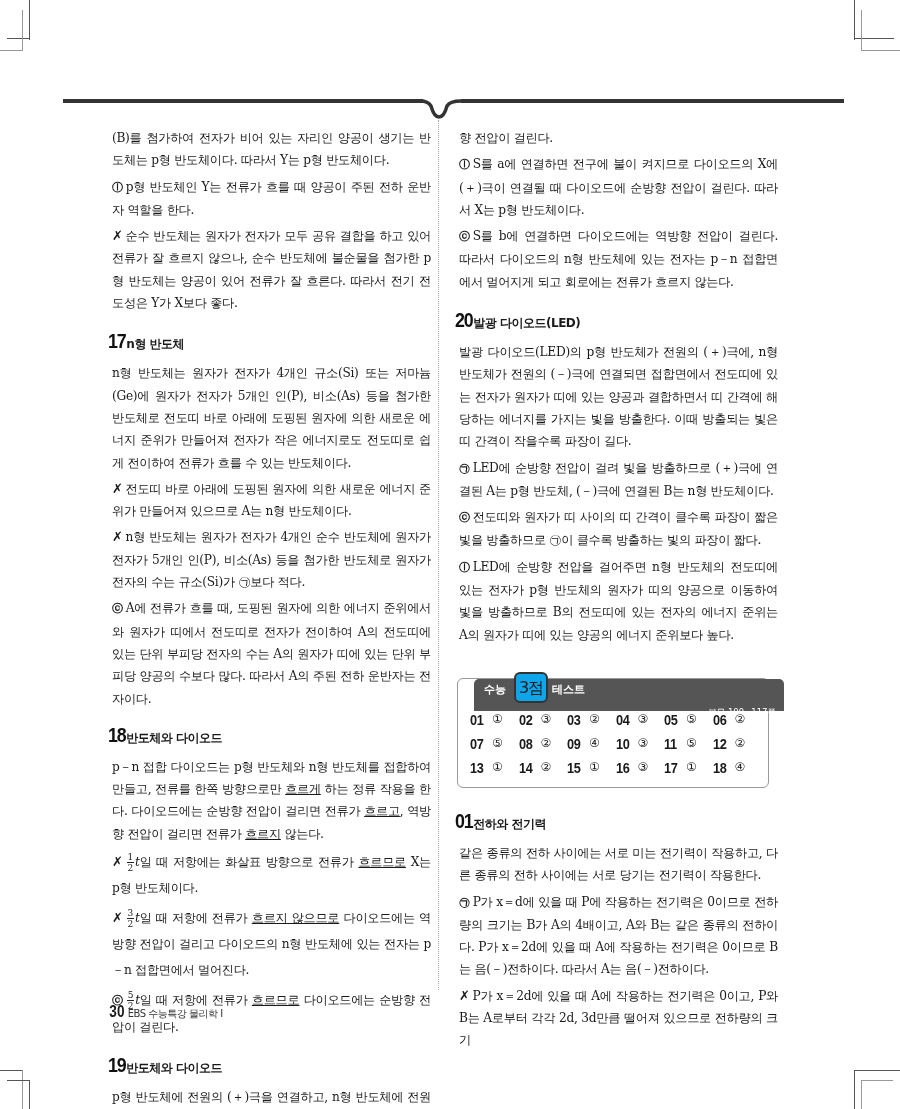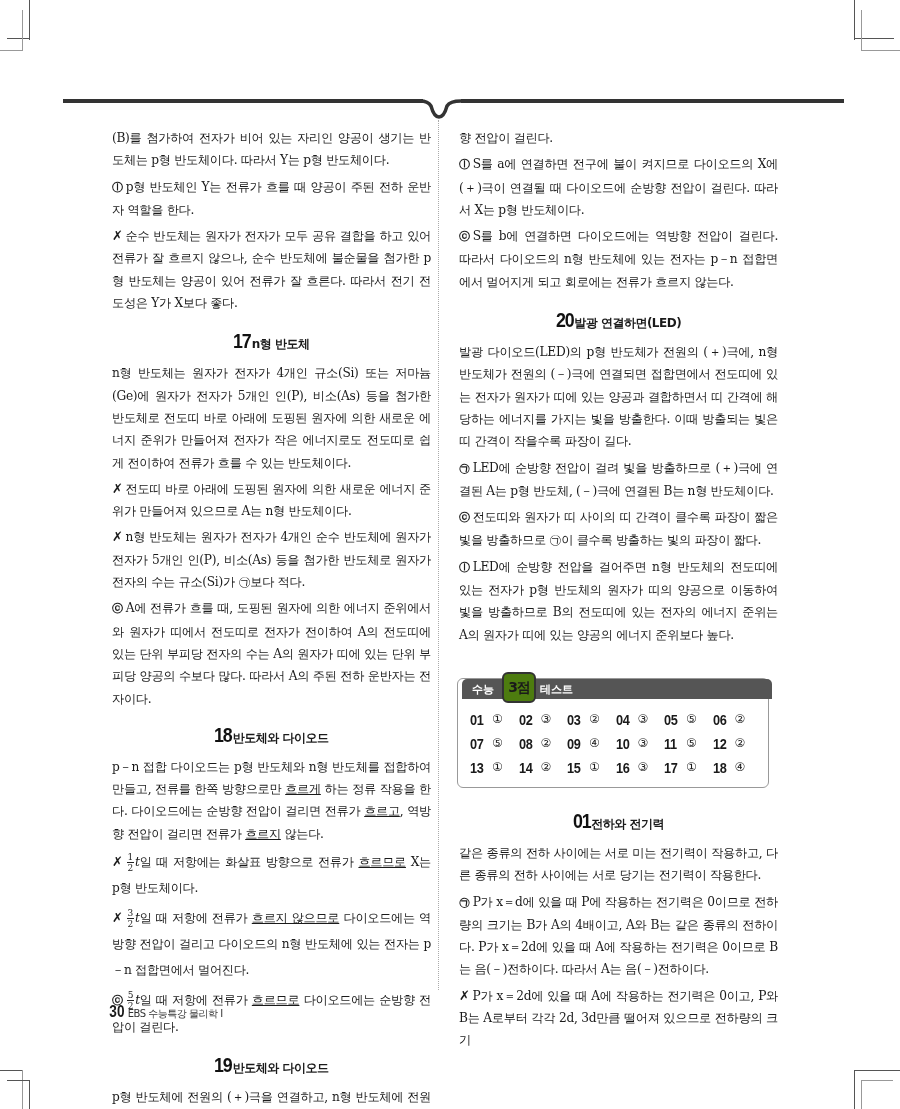--- a/index.html
+++ b/index.html
@@ -6,35 +6,35 @@
   body { width: 900px; height: 1109px; position: relative; overflow: hidden;
          font-family: "DejaVu Serif", "Liberation Serif", serif; color: #1a1a1a; }
   .crop { position: absolute; background: #555; }
   .top-rule { position: absolute; top: 99px; height: 4px; background: #333; }
   .notch { position: absolute; left: 420px; top: 98px; width: 44px; height: 22px; }
   .col-divider { position: absolute; left: 438px; top: 120px; height: 870px; border-left: 1px dotted #aaa; }
   .col { position: absolute; top: 123px; width: 327px; font-size: 12.2px; line-height: 22.3px; letter-spacing: -0.3px; }
   .col p { margin: 4px; text-align: justify; }
   .col-left { left: 108px; }
   .col-right { left: 455px; }
-  .sec-head { display: flex; align-items: baseline; margin-top: 14px; margin-bottom: 0; height: 28px; justify-content: center; }
+  .sec-head { display: flex; align-items: baseline; margin-top: 14px; margin-bottom: 0; height: 28px; }
   .sec-num { font-family: "Liberation Sans", sans-serif; font-weight: bold; font-size: 21px;
              letter-spacing: -1.5px; transform: scaleX(0.85); transform-origin: left; margin-right: -2px; color: #111; }
   .sec-title { font-family: "DejaVu Sans", sans-serif; font-weight: bold; font-size: 12px; letter-spacing: -0.5px; }
   .mark { display: inline-block; font-family: "DejaVu Sans", sans-serif; font-weight: bold; font-size: 11px; margin-right: 3px; }
   .mark.x { font-size: 13px; font-weight: normal; font-family: "DejaVu Serif", serif; }
   .u { text-decoration: underline; }
   .frac { display: inline-block; vertical-align: middle; text-align: center; font-size: 9px; line-height: 10px; margin: 0 1px; }
   .frac span { display: block; }
   .frac .num { border-bottom: 1px solid #222; padding: 0 1px; }
   .box { position: absolute; left: 457px; top: 678px; width: 310px; height: 108px; border: 1px solid #999; border-radius: 6px; }
-  .box-head { position: absolute; left: 4px; top: 0; width: 310px; height: 20px; background: #555; border-radius: 5px 5px 0 0; }
+  .box-head { position: absolute; left: 16px; top: 0; width: 310px; height: 32px; background: #555; border-radius: 5px 5px 0 0; }
   .box-head .suneung { position: absolute; left: 10px; top: 3px; color: #fff; font-family: "DejaVu Sans", sans-serif; font-size: 11px; font-weight: bold; }
-  .box-head .badge { position: absolute; left: 40px; top: -7px; width: 30px; height: 27px; background: #4d7c0f; border: 2px solid #333; border-radius: 6px;
-                     font-family: "DejaVu Sans", sans-serif; font-weight: bold; font-size: 14px; line-height: 27px; text-align: center; letter-spacing: -1px; }
+  .box-head .badge { position: absolute; left: 40px; top: -7px; width: 30px; height: 27px; background: #0ea5e9; border: 2px solid #333; border-radius: 6px;
+                     font-family: "DejaVu Sans", sans-serif; font-weight: normal; font-size: 16px; line-height: 27px; text-align: center; letter-spacing: -1px; }
   .box-head .test { position: absolute; left: 78px; top: 3px; color: #fff; font-family: "DejaVu Sans", sans-serif; font-size: 11px; font-weight: bold; }
   .box-head .ref { position: absolute; right: 8px; top: 4px; color: #fff; font-family: "DejaVu Sans", sans-serif; font-size: 8.5px; margin-top: 24px; }
   .ans-grid { position: absolute; left: 12px; top: 30px; display: grid; grid-template-columns: repeat(6, 48.5px); row-gap: 4px; }
   .ans { font-size: 13px; height: 20px; display: flex; align-items: center; }
   .ans .n { font-family: "Liberation Sans", sans-serif; font-weight: bold; font-size: 15px; transform: scaleX(0.85); transform-origin: left; display: inline-block; width: 20px; letter-spacing: -0.5px; }
   .ans .c { font-family: "DejaVu Sans", sans-serif; font-size: 12px; margin-left: 2px; }
   .footer { position: absolute; left: 108px; top: 1003px; display: flex; align-items: baseline; }
   .footer .pg { font-family: "Liberation Sans", sans-serif; font-weight: bold; font-size: 16px; transform: scaleX(0.85); display: inline-block; margin-right: 2px; }
   .footer .bk { font-family: "DejaVu Sans", sans-serif; font-size: 10px; color: #333; letter-spacing: -0.5px; }
   .i { font-style: italic; }
@@ -97,21 +97,21 @@
   <p><span class="mark">㉠</span><span>S를 a에 연결하면 전구에 불이 켜지므로 다이오드에는 순방</span></p>
 </div>
 
 <div class="col col-right">
   <p>향 전압이 걸린다.</p>
   <p><span class="mark">ⓛ</span><span>S를 a에 연결하면 전구에 불이 켜지므로 다이오드의 X에 (＋)극이 연결될 때 다이오드에 순방향 전압이 걸린다. 따라서 X는 p형 반도체이다.</span></p>
   <p><span class="mark">ⓒ</span><span>S를 b에 연결하면 다이오드에는 역방향 전압이 걸린다. 따라서 다이오드의 n형 반도체에 있는 전자는 p－n 접합면에서 멀어지게 되고 회로에는 전류가 흐르지 않는다.</span></p>
 
   <div class="sec-head" style="margin-top:16px;">
     <span class="sec-num">20</span>
-    <span class="sec-title">발광 연결하면(LED)</span>
+    <span class="sec-title">발광 다이오드(LED)</span>
   </div>
   <p>발광 다이오드(LED)의 p형 반도체가 전원의 (＋)극에, n형 반도체가 전원의 (－)극에 연결되면 접합면에서 전도띠에 있는 전자가 원자가 띠에 있는 양공과 결합하면서 띠 간격에 해당하는 에너지를 가지는 빛을 방출한다. 이때 방출되는 빛은 띠 간격이 작을수록 파장이 길다.</p>
   <p><span class="mark">㉠</span><span>LED에 순방향 전압이 걸려 빛을 방출하므로 (＋)극에 연결된 A는 p형 반도체, (－)극에 연결된 B는 n형 반도체이다.</span></p>
   <p><span class="mark">ⓒ</span><span>전도띠와 원자가 띠 사이의 띠 간격이 클수록 파장이 짧은 빛을 방출하므로 ㉠이 클수록 방출하는 빛의 파장이 짧다.</span></p>
   <p><span class="mark">ⓛ</span><span>LED에 순방향 전압을 걸어주면 n형 반도체의 전도띠에 있는 전자가 p형 반도체의 원자가 띠의 양공으로 이동하여 빛을 방출하므로 B의 전도띠에 있는 전자의 에너지 준위는 A의 원자가 띠에 있는 양공의 에너지 준위보다 높다.</span></p>
 </div>
 
 <div class="box">
   <div class="box-head">
     <span class="suneung">수능</span>

